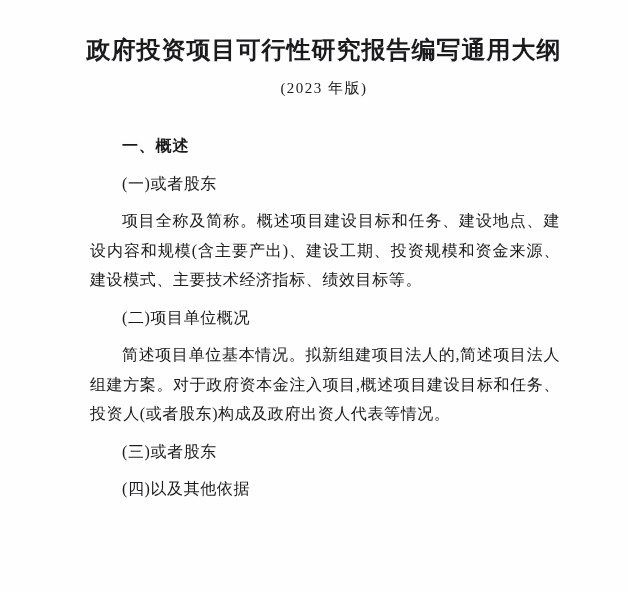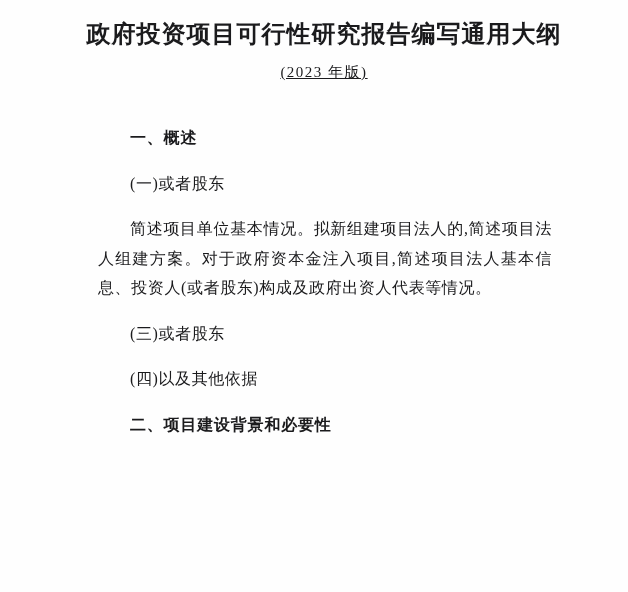--- a/index.html
+++ b/index.html
@@ -12,44 +12,43 @@
     width: 628px;
     height: 592px;
     background: #fefefe;
     overflow: hidden;
     color: #1b1b1d;
     font-family: "Liberation Serif", "DejaVu Serif", serif;
     box-sizing: border-box;
   }
   .doc-title {
     margin: 0;
-    padding: 19px 56px 0 76px;
+    padding: 35px 56px 0 76px;
     text-align: center;
     font-size: 24px;
     line-height: 30px;
     font-weight: bold;
     letter-spacing: 1px;
     font-family: "Liberation Serif", "DejaVu Serif", serif;
   }
   .doc-subtitle {
     margin: 0;
     padding: 12px 56px 0 76px;
     text-align: center;
     font-size: 15px;
     line-height: 22px;
     letter-spacing: 1.5px;
     font-family: "Liberation Serif", "DejaVu Serif", serif;
-    text-decoration: underline;
   }
   .doc-body {
     margin: 0;
     padding: 24px 60px 0 82px;
   }
   .doc-body p {
-    margin: 16px;
+    margin: 8px;
     font-size: 16px;
     line-height: 29.5px;
     text-indent: 2em;
     text-align: justify;
     text-justify: inter-character;
     letter-spacing: 0.6px;
     word-break: break-all;
   }
   .doc-body p.h1 {
     font-family: "Liberation Sans", "DejaVu Sans", sans-serif;
@@ -66,18 +65,19 @@
 </style>
 </head>
 <body>
 
 <div class="page" style="color: rgb(27, 27, 29); background: rgb(254, 254, 254);">
   <p class="doc-title">政府投资项目可行性研究报告编写通用大纲</p>
   <p class="doc-subtitle">(2023 年版)</p>
   <div class="doc-body">
       <p class="h1">一、概述</p>
       <p class="h2">(一)或者股东</p>
-      <p class="p">简述项目单位基本情况。拟新组建项目法人的,简述项目法人组建方案。对于政府资本金注入项目,简述项目法人基本信息、投资人(或者股东)构成及政府出资人代表等情况。</p>
+      <p class="p">项目全称及简称。概述项目建设目标和任务、建设地点、建设内容和规模(含主要产出)、建设工期、投资规模和资金来源、建设模式、主要技术经济指标、绩效目标等。</p>
+      <p class="h2">(二)项目单位概况</p>
+      <p class="p">简述项目单位基本情况。拟新组建项目法人的,简述项目法人组建方案。对于政府资本金注入项目,概述项目建设目标和任务、投资人(或者股东)构成及政府出资人代表等情况。</p>
       <p class="h2">(三)或者股东</p>
       <p class="h2">(四)以及其他依据</p>
-      <p class="h1">二、项目建设背景和必要性</p>
     </div>
 </div>
 
 </body></html>

